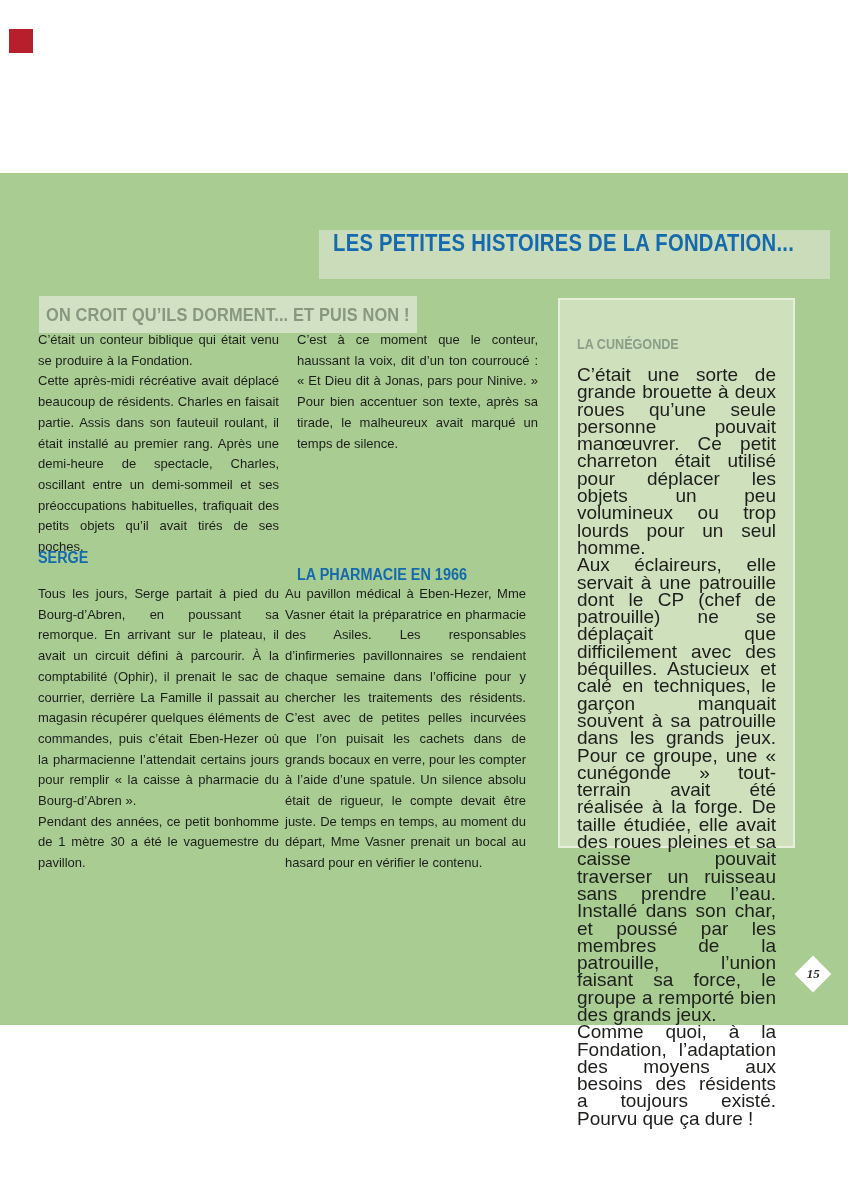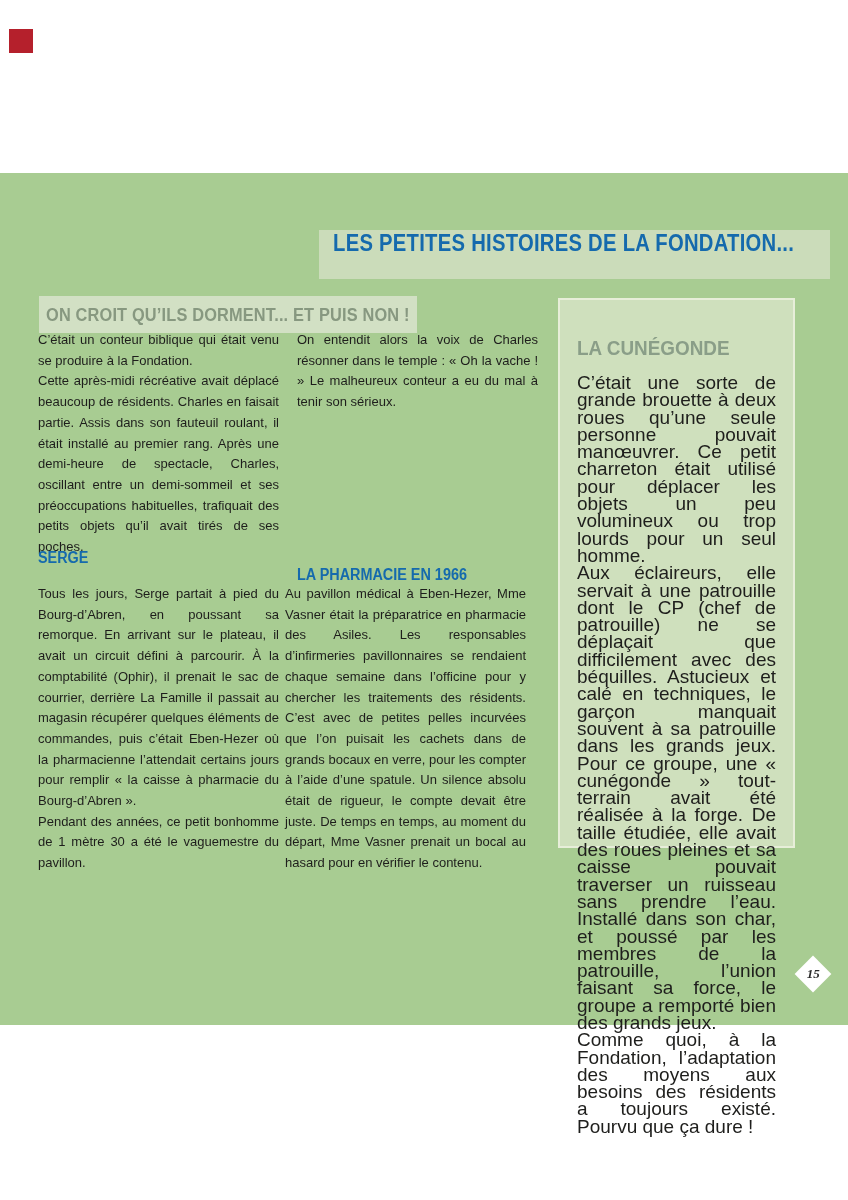--- a/index.html
+++ b/index.html
@@ -42,21 +42,21 @@
   .serge-title{left:38px;top:549px;}
   .pharm-title{left:297px;top:566px;}
   .serge-text{left:38px;top:584px;}
   .pharm-text{left:285px;top:584px;}
   .sidebar-box{
     position:absolute;left:558px;top:298px;width:237px;height:550px;
     background:var(--box_green,#cfe0bd);border:2px solid var(--box_border,#e7eed9);
     box-sizing:border-box;
   }
   .sidebar-title{
-    margin:36px 0 14px 17px;font-size:21px;font-weight:700;
+    margin:36px 0 14px 17px;font-size:14px;font-weight:700;
     color:var(--muted_heading2,#8a9e88);white-space:nowrap;
   }
   .sidebar-title .txt{display:inline-block;transform:scaleX(0.9);transform-origin:0 50%;}
   .sidebar-text{
     margin:0 17px;font-size:19px;line-height:17.3px;text-align:justify;
     hyphens:auto;-webkit-hyphens:auto;
   }
   .sidebar-text p{margin:0;}
   .page-diamond{
     position:absolute;left:800px;top:961px;width:26px;height:26px;background:#ffffff;
@@ -82,21 +82,21 @@
 
   <div class="story-title-strip">
     <span class="txt">ON CROIT QU’ILS DORMENT... ET PUIS NON !</span>
   </div>
 
   <div class="body-col col1">
       <p>C’était un conteur biblique qui était venu se produire à la Fondation.</p>
       <p>Cette après-midi récréative avait déplacé beaucoup de résidents. Charles en faisait partie. Assis dans son fauteuil roulant, il était installé au premier rang. Après une demi-heure de spectacle, Charles, oscillant entre un demi-sommeil et ses préoccupations habituelles, trafiquait des petits objets qu’il avait tirés de ses poches.</p>
     </div>
   <div class="body-col col2">
-      <p>On entendit alors la voix de Charles résonner dans le temple : « Oh la vache ! » Le malheureux conteur a eu du mal à tenir son sérieux.</p>
+      <p>C’est à ce moment que le conteur, haussant la voix, dit d’un ton courroucé : « Et Dieu dit à Jonas, pars pour Ninive. » Pour bien accentuer son texte, après sa tirade, le malheureux avait marqué un temps de silence.</p>
     </div>
 
   <div class="section-title serge-title">
     <span class="txt">SERGE</span>
   </div>
   <div class="body-col serge-text">
       <p>Tous les jours, Serge partait à pied du Bourg-d’Abren, en poussant sa remorque. En arrivant sur le plateau, il avait un circuit défini à parcourir. À la comptabilité (Ophir), il prenait le sac de courrier, derrière La Famille il passait au magasin récupérer quelques éléments de commandes, puis c’était Eben-Hezer où la pharmacienne l’attendait certains jours pour remplir « la caisse à pharmacie du Bourg-d’Abren ».</p>
       <p>Pendant des années, ce petit bonhomme de 1 mètre 30 a été le vaguemestre du pavillon.</p>
     </div>
 

